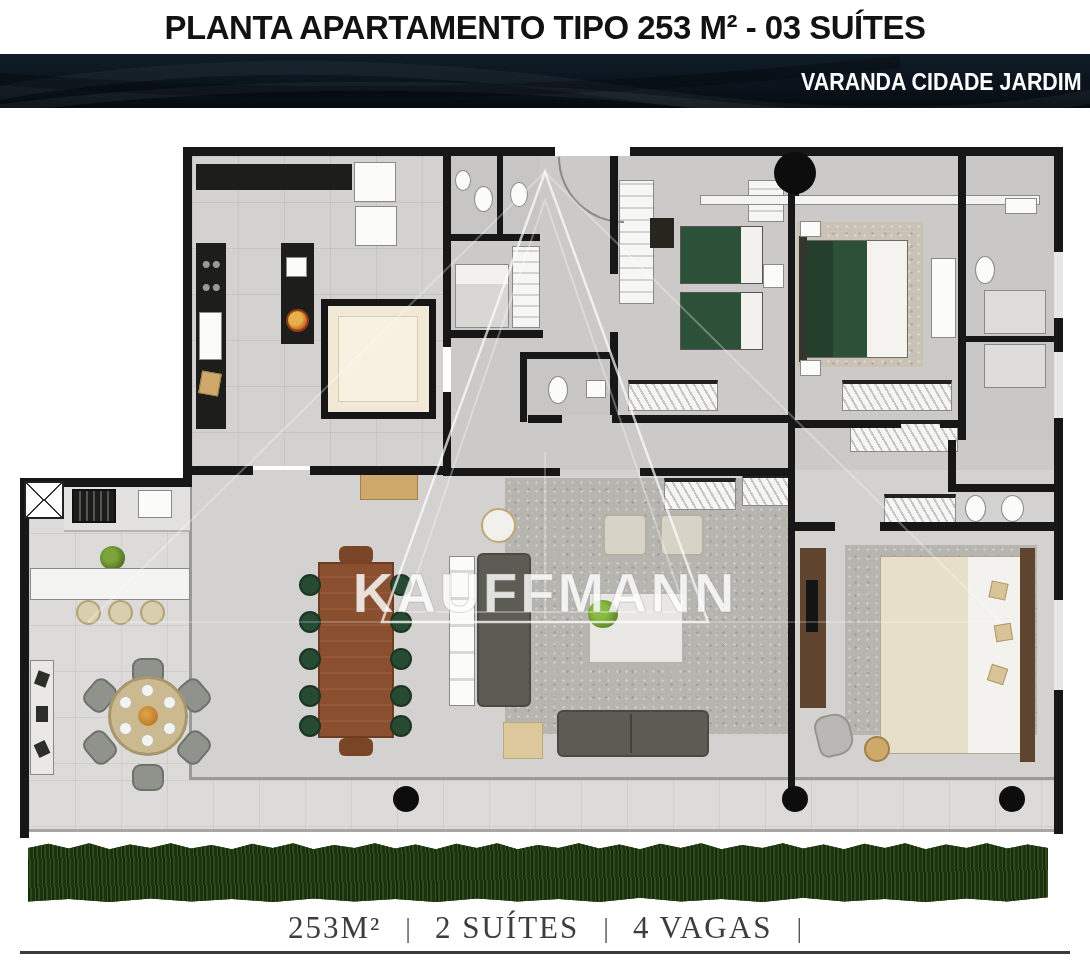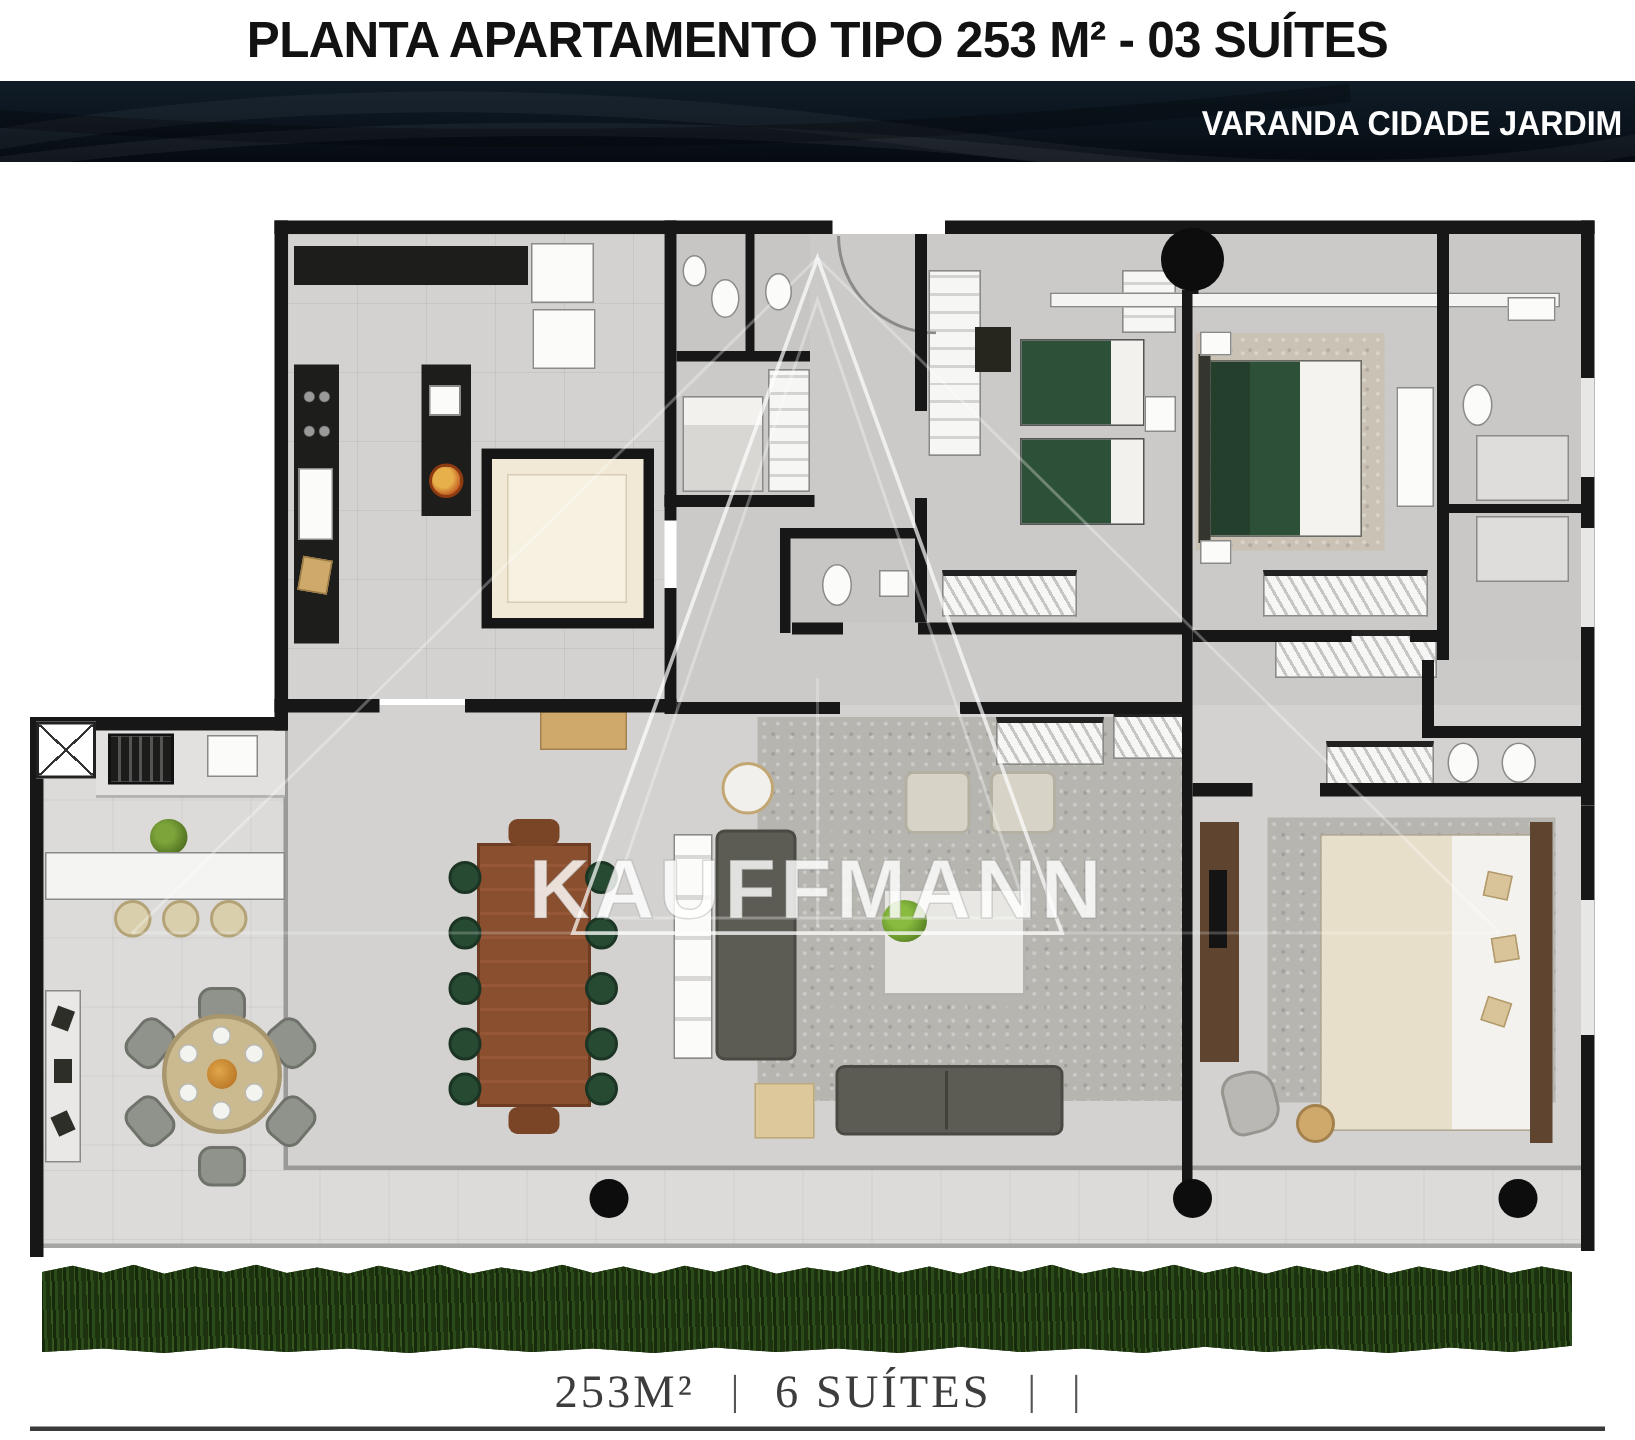--- a/index.html
+++ b/index.html
@@ -230,17 +230,18 @@
   <path d="M88,622 L1000,622" fill="none" stroke="rgba(255,255,255,.22)" stroke-width="2"></path>
   <path d="M545,452 L545,618" fill="none" stroke="rgba(255,255,255,.25)" stroke-width="2"></path>
   <text x="545" y="612" text-anchor="middle">KAUFFMANN</text>
 </svg>
 
 <div class="a" id="grass"></div>
 
 <div class="a" id="footer">
   <span>253M²</span>
   <span class="sep">|</span>
-  <span>6 SUÍTES</span>
+  <span>2 SUÍTES</span>
   <span class="sep">|</span>
+  <span>4 VAGAS</span>
   <span class="sep">|</span>
 </div>
 <div class="a" id="footer-rule"></div>
 
 </body></html>

